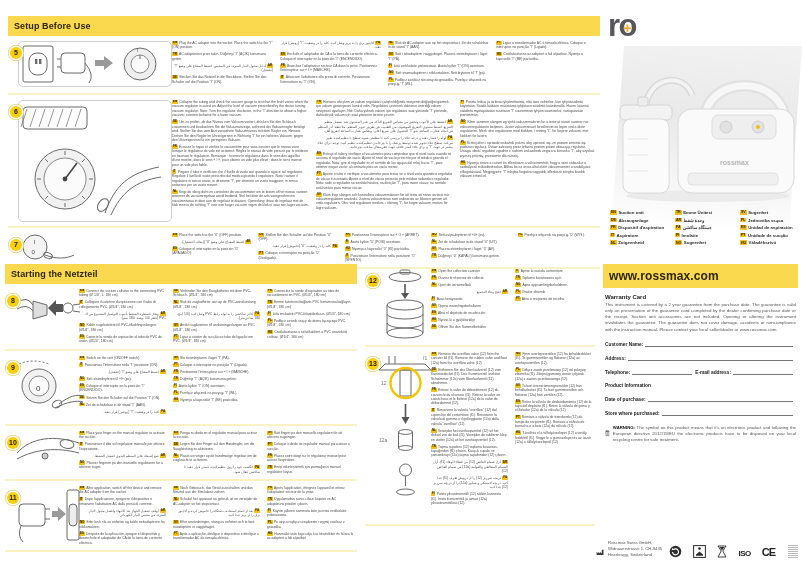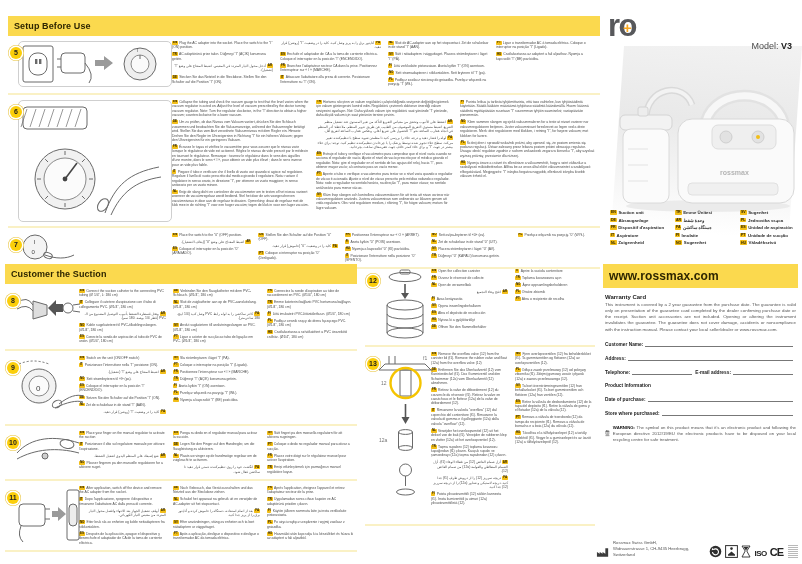--- a/index.html
+++ b/index.html
@@ -79,35 +79,34 @@
   .wc-row{display:flex;align-items:flex-end;margin-top:8px;}
   .wc-label{font-weight:bold;font-size:4.8px;color:#222;white-space:nowrap;margin-right:2px;}
   .wc-line{flex:1 1 auto;border-bottom:.5px solid #777;height:5px;margin-right:3px;}
   .warning{display:flex;gap:3px;margin-top:9px;padding:0 2px;}
   .warning .wtext{font-size:4.3px;line-height:1.4;color:#555;text-align:justify;}
   .warning b{color:#111;}
 
   
   #footer{position:absolute;left:596px;right:4px;bottom:6px;display:flex;align-items:flex-end;gap:4px;}
   .company{font-size:4.2px;line-height:1.4;color:#555;flex:1 1 auto;}
-  .marks{display:flex;align-items:flex-end;gap:3px;}
+  .marks{display:flex;align-items:flex-end;gap:11px;}
   .iso{font-weight:bold;font-size:8px;color:#222;letter-spacing:-.5px;}
   .ce{font-weight:bold;font-size:11px;color:#222;letter-spacing:-1px;}
   .fineprint{display:flex;flex-direction:column;gap:1px;margin-left:2px;}
   .fineprint i{display:block;width:10px;height:1px;background:#b9b9b9;}
 </style>
 </head>
 <body>
 
 <div id="page">
 
   <div id="right-panel">
     <div class="photo-bg"></div>
     <div class="logo"><span>r</span><span class="logo-o"><span>o</span><i class="logo-plus">+</i></span></div>
-    <div class="model"><span>Model:</span> <b>V3</b></div>
     <svg id="product-art" width="192" height="158" viewBox="0 0 192 158">
       <ellipse cx="100" cy="149" rx="82" ry="6" fill="#ebebeb"></ellipse>
       <path d="M38,62 C38,30 76,24 84,48" fill="none" stroke="#d9d9d9" stroke-width="7"></path>
       <path d="M38,62 C38,30 76,24 84,48" fill="none" stroke="#f3f3f3" stroke-width="4"></path>
       <rect x="12" y="58" width="52" height="15" rx="5" fill="#f2f2f2" stroke="#d4d4d4"></rect>
       <rect x="30" y="50" width="10" height="9" rx="2" fill="#ededed" stroke="#d4d4d4"></rect>
       <rect x="15" y="72" width="46" height="74" rx="8" fill="#fbfbfb" stroke="#dadada"></rect>
       <line x1="20" y1="92" x2="40" y2="92" stroke="#e3e3e3"></line>
       <line x1="20" y1="108" x2="40" y2="108" stroke="#e3e3e3"></line>
       <line x1="20" y1="124" x2="40" y2="124" stroke="#e3e3e3"></line>
@@ -268,21 +267,21 @@
             <div class="item"><span class="lang-badge">NL</span><span>Zet de schakelaar in de stand "0" (UIT).</span></div>
             <div class="item"><span class="lang-badge">SV</span><span>Placera strömbrytaren i läget "0" (AV).</span></div>
             <div class="item"><span class="lang-badge">TR</span><span>Düğmeyi "0" (KAPALI) konumuna getirin.</span></div>
             <div class="item"><span class="lang-badge">PL</span><span>Przełącz włącznik na pozycję "0" (WYŁ).</span></div>
           </div>
         </div>
       </div>
   </div>
 
   <div class="section" id="sec-starting">
-    <div class="title-bar">Customer the Suction</div>
+    <div class="title-bar">Starting the Netzteil</div>
     <div class="steps">
         <div class="step-row step-8">
           <div class="step-left">
             <div class="step-badge">8</div>
             <div class="illus">
               <svg width="66" height="40" viewBox="0 0 66 40">
                 <path d="M2,14 q10,-8 16,2" fill="none" stroke="#6a6a6a" stroke-width="1"></path>
                 <path d="M2,20 q10,-6 16,2" fill="none" stroke="#6a6a6a" stroke-width="1"></path>
                 <polygon points="18,12 32,16 32,26 18,30" fill="#dedede" stroke="#6a6a6a"></polygon>
                 <path d="M48,15 h-7 v-4 l-8,8 8,8 v-4 h7 z" fill="#555"></path>

